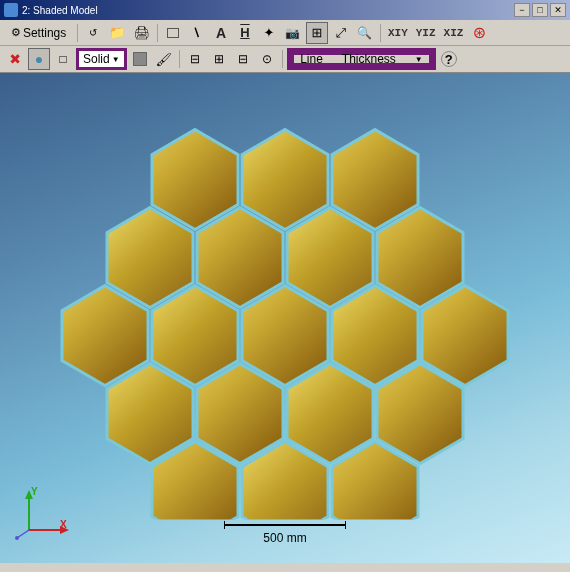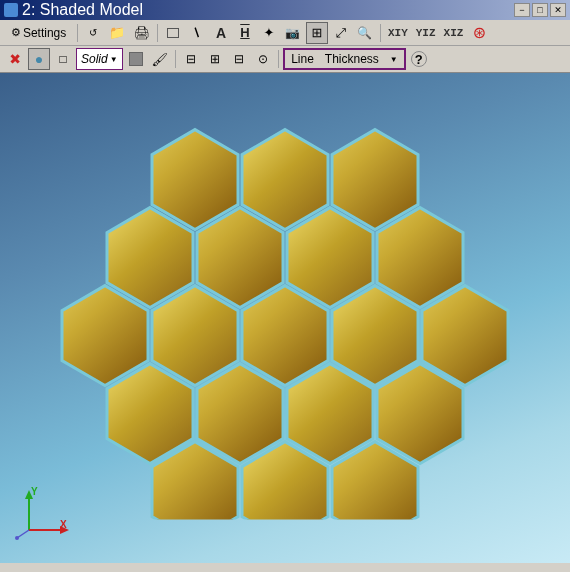--- a/index.html
+++ b/index.html
@@ -9,21 +9,21 @@
     .titlebar {
       background: linear-gradient(to right, #0a246a, #a6b5d7);
       color: white;
       height: 20px;
       display: flex;
       align-items: center;
       justify-content: space-between;
       padding: 0 4px;
       user-select: none;
     }
-    .titlebar-left { display: flex; align-items: center; gap: 4px; font-size: 16px; }
+    .titlebar-left { display: flex; align-items: center; gap: 4px; font-size: 10px; }
     .titlebar-icon { width: 14px; height: 14px; background: #4a8ad4; border-radius: 2px; display: inline-block; }
     .titlebar-buttons { display: flex; gap: 2px; }
     .titlebar-btn {
       width: 16px; height: 14px; background: #d4d0c8; border: 1px solid #888;
       display: flex; align-items: center; justify-content: center; font-size: 9px; cursor: pointer;
       color: #000;
     }
 
     
     .toolbar-container {
@@ -57,26 +57,26 @@
     
     .toolbar-row2 {
       display: flex;
       align-items: center;
       height: 26px;
       padding: 2px 4px;
       gap: 2px;
     }
     .solid-dropdown {
       display: flex; align-items: center; height: 22px; background: white;
-      border: 1px solid #701a75; padding: 0 4px; cursor: pointer; font-size: 12px; gap: 2px; font-style: italic;
+      border: 3px solid #701a75; padding: 0 4px; cursor: pointer; font-size: 12px; gap: 2px;
     }
     .color-swatch { width: 14px; height: 14px; background: #888; border: 1px solid #666; }
     .line-thickness-btn {
       display: flex; align-items: center; height: 22px; padding: 0 6px;
-      background: #d4d0c8; border: 2px solid #701a75; cursor: pointer; font-size: 12px; gap: 11px;
+      background: #d4d0c8; border: 7px solid #701a75; cursor: pointer; font-size: 12px; gap: 19px;
     }
 
     
     .viewport {
       width: 570px;
       height: 490px;
       position: relative;
       overflow: hidden;
       background: linear-gradient(160deg, #3a5f8a 0%, #5a8ab0 30%, #7abcd8 60%, #a8d8e8 80%, #c8eaf5 100%);
     }
@@ -276,20 +276,28 @@
       <polygon fill="url(#hg1)" stroke="#7ac8d8" stroke-width="3" points="185,264 228,289 228,339 185,364 142,339 142,289"></polygon>
       <polygon fill="url(#hg2)" stroke="#7ac8d8" stroke-width="3" points="275,264 318,289 318,339 275,364 232,339 232,289"></polygon>
       <polygon fill="url(#hg1)" stroke="#7ac8d8" stroke-width="3" points="365,264 408,289 408,339 365,364 322,339 322,289"></polygon>
 
       <polygon fill="url(#hg1)" stroke="#7ac8d8" stroke-width="3" points="140,342 183,367 183,417 140,442 97,417 97,367"></polygon>
       <polygon fill="url(#hg2)" stroke="#7ac8d8" stroke-width="3" points="230,342 273,367 273,417 230,442 187,417 187,367"></polygon>
       <polygon fill="url(#hg1)" stroke="#7ac8d8" stroke-width="3" points="320,342 363,367 363,417 320,442 277,417 277,367"></polygon>
     </svg>
   </div>
 
+  <div class="scale-bar">
+    <div class="scale-line">
+      <div class="scale-tick"></div>
+      <div class="scale-hline"></div>
+      <div class="scale-tick"></div>
+    </div>
+    <div class="scale-label">500 mm</div>
+  </div>
 
   <div class="axis-indicator">
     <svg width="55" height="55" viewBox="0 0 55 55">
 
       <line x1="15" y1="45" x2="15" y2="10" stroke="#22aa22" stroke-width="2"></line>
       <polygon points="15,5 11,14 19,14" fill="#22aa22"></polygon>
       <text x="17" y="10" fill="#22aa22" font-size="10" font-weight="bold">Y</text>
 
       <line x1="15" y1="45" x2="50" y2="45" stroke="#cc2222" stroke-width="2"></line>
       <polygon points="55,45 46,41 46,49" fill="#cc2222"></polygon>

